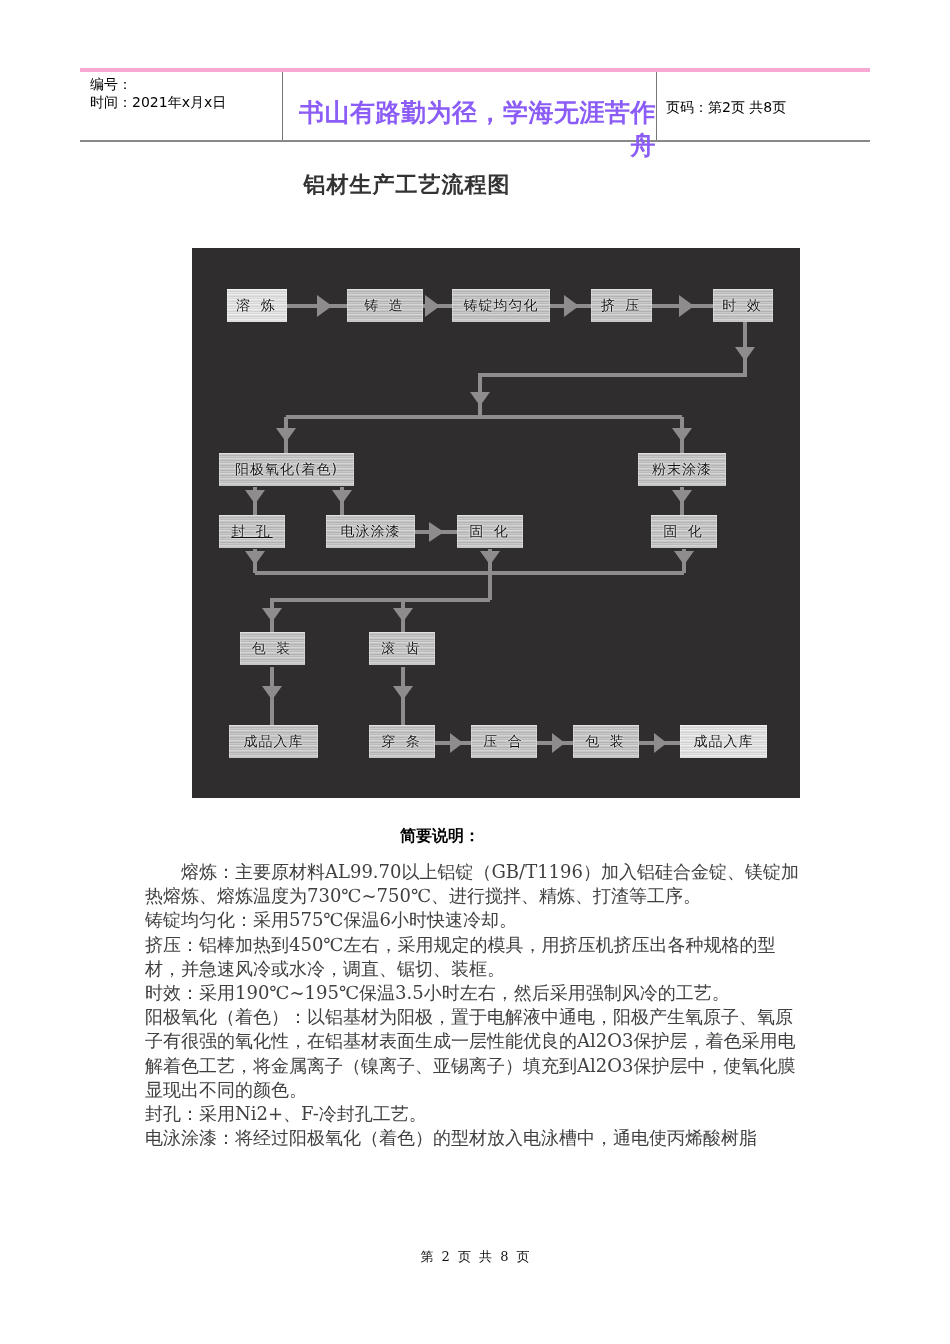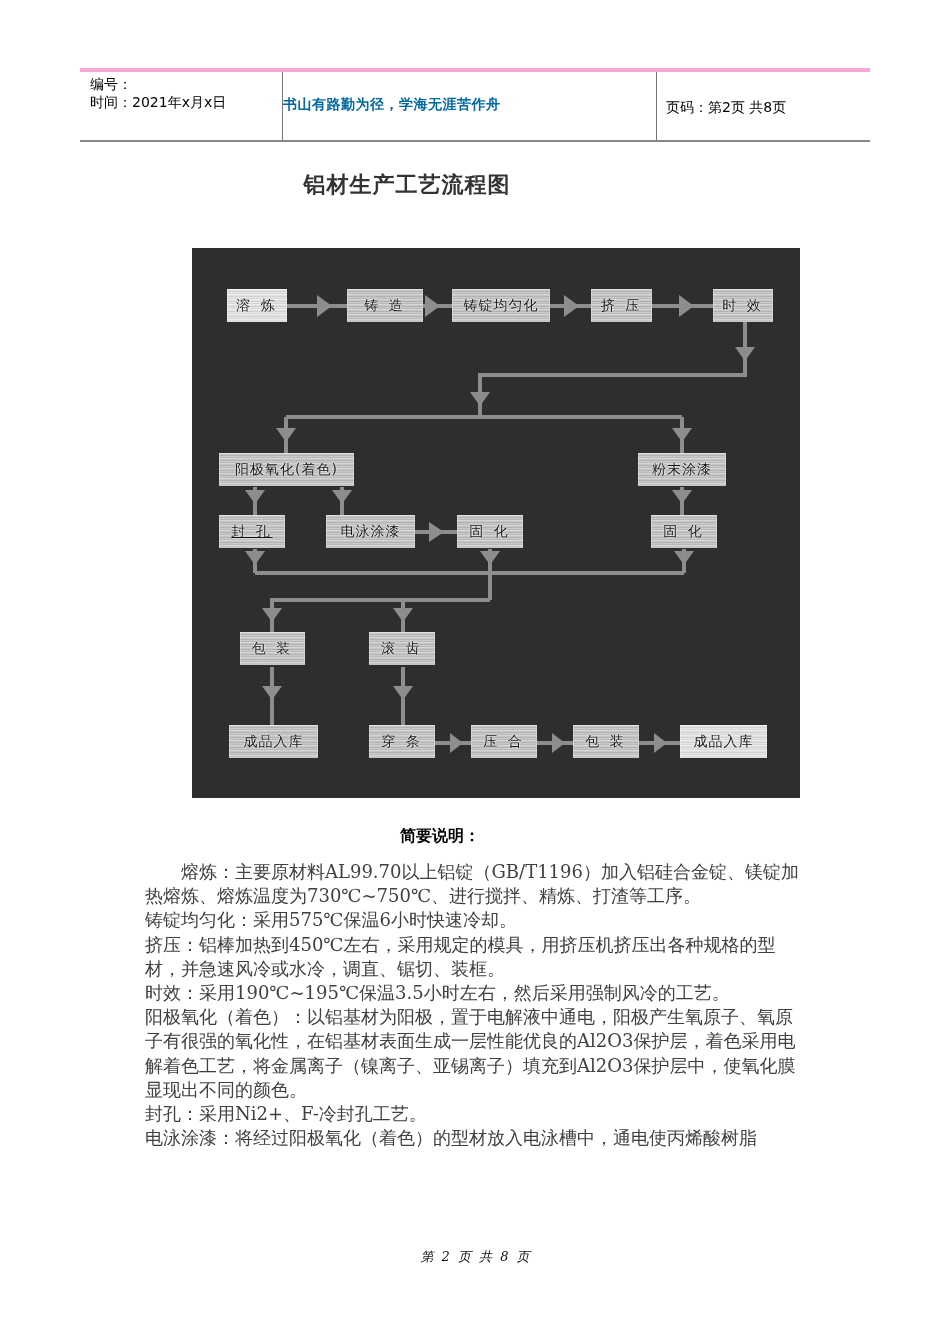--- a/index.html
+++ b/index.html
@@ -9,22 +9,22 @@
     overflow: hidden;
   }
   
   .hdr { position: absolute; left: 80px; top: 68px; width: 790px; height: 68px;
     border-top: 4px solid #f9a8d4; border-bottom: 2px solid #888; }
   .hdr .cell { position: absolute; top: 0; height: 68px; }
   .hdr .c1 { left: 0; width: 202px; }
   .hdr .c2 { left: 202px; width: 373px; border-left: 1px solid #777; border-right: 1px solid #777; }
   .hdr .c3 { left: 576px; width: 214px; }
   .hdr .meta-line { position: absolute; left: 10px; font-size: 14px; line-height: 16px; }
-  .hdr .motto { position: absolute; left: 0; right: 0; top: 24px; text-align: left;
-    color: #0369a1; font-size: 14px; font-weight: bold; letter-spacing: 0.5px; }
+  .hdr .motto { position: absolute; left: 0; right: 0; top: 24px; text-align: right;
+    color: #8b5cf6; font-size: 25px; font-weight: bold; letter-spacing: 0.5px; }
   .hdr .pageinfo { position: absolute; left: 10px; top: 27px; font-size: 14px; }
 
   .doc-title { position: absolute; left: 0; width: 814px; top: 170px; text-align: center;
     font-size: 22px; font-weight: bold; color: #333; letter-spacing: 1px; }
 
   
   .diagram { position: absolute; left: 192px; top: 248px; width: 608px; height: 550px;
     background: #2f2d2e; }
   .diagram svg { position: absolute; left: 0; top: 0; }
   .box { position: absolute; height: 33px; display: flex; align-items: center; justify-content: center;
@@ -34,21 +34,21 @@
     box-shadow: inset 0 0 0 1px rgba(255,255,255,0.25); }
   .box.light { background: repeating-linear-gradient(180deg,#e6e6e6 0px,#f6f6f6 1px,#c8c8c8 2px,#dcdcdc 3px,#efefef 4px,#c0c0c0 5px); }
 
   .summary-title { position: absolute; left: 0; width: 880px; top: 826px; text-align: center;
     font-size: 16px; font-weight: bold; }
   .body-text { position: absolute; left: 145px; top: 860px; width: 660px;
     font-family: "DejaVu Serif", "Liberation Serif", serif; font-size: 18px; line-height: 24.2px; color: #404040; }
   .body-text p { margin: 0; }
   .body-text p.indent { text-indent: 2em; }
   .footer { position: absolute; left: 0; width: 950px; top: 1248px; text-align: center;
-    font-family: "DejaVu Serif", "Liberation Serif", serif; font-size: 13px; color: #111; word-spacing: 4px; font-style: italic; }
+    font-family: "DejaVu Serif", "Liberation Serif", serif; font-size: 13px; color: #111; word-spacing: 4px; }
 </style>
 </head>
 <body>
 
 <div class="hdr">
   <div class="cell c1">
     <div class="meta-line" style="top:4px">编号：</div>
     <div class="meta-line" style="top:22px">时间：2021年x月x日</div>
   </div>
   <div class="cell c2">

